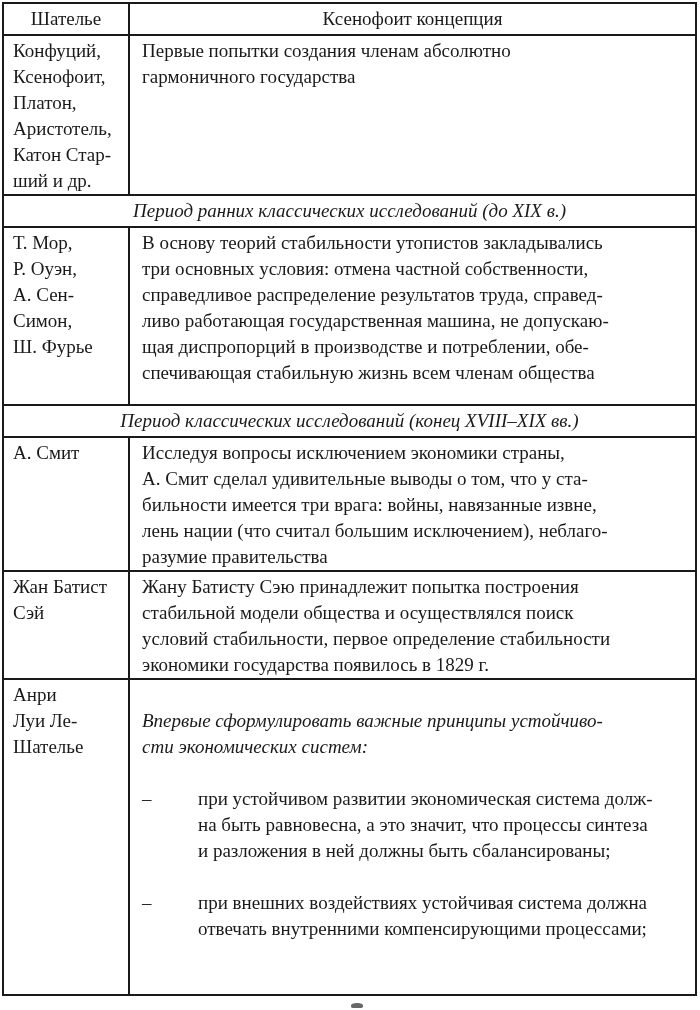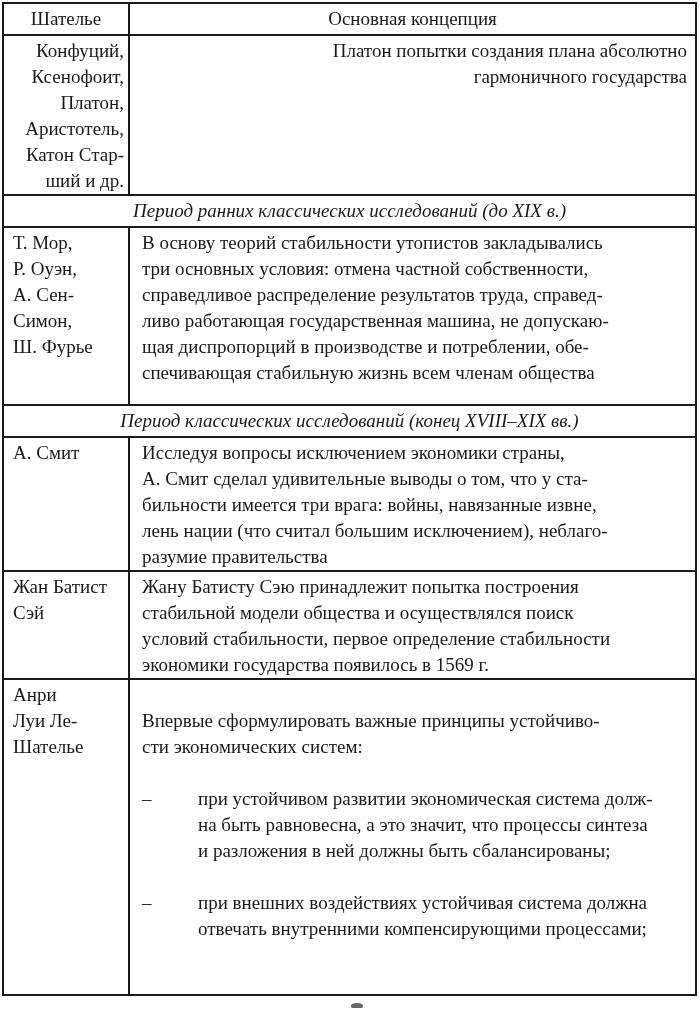--- a/index.html
+++ b/index.html
@@ -50,20 +50,21 @@
   }
   tr.section-row td {
     text-align: center;
     vertical-align: middle;
     font-style: italic;
     white-space: normal;
     padding: 2px 4px;
   }
   .concept-intro {
     white-space: pre-line;
+    font-style: italic;
   }
   .bullet-item {
     display: flex;
     align-items: flex-start;
   }
   .bullet-marker {
     flex: none;
     width: 28px;
   }
   .bullet-text {
@@ -88,31 +89,31 @@
 <div class="page">
   <table class="doc-table">
     <colgroup>
       <col class="c-authors">
       <col>
     </colgroup>
 
     <tbody>
         <tr style="height:31px;">
       <th>Шателье</th>
-      <th>Основная концепция</th>
+      <th>Ксенофоит концепция</th>
     </tr>
 
-    <tr style="height:157px;text-align:right;">
+    <tr style="height:157px;">
       <td class="authors-cell">Конфуций,
 Ксенофоит,
 Платон,
 Аристотель,
 Катон Стар-
 ший и др.</td>
-      <td class="concept-cell">Платон попытки создания плана абсолютно
+      <td class="concept-cell">Первые попытки создания членам абсолютно
 гармоничного государства</td>
     </tr>
 
     <tr class="section-row" style="height:24px;">
       <td colspan="2">Период ранних классических исследований (до XIX в.)</td>
     </tr>
 
     <tr style="height:178px;margin-left:30px;">
       <td class="authors-cell">Т. Мор,
 Р. Оуэн,
@@ -139,21 +140,21 @@
 лень нации (что считал большим исключением), неблаго-
 разумие правительства</td>
     </tr>
 
     <tr style="height:107px;border-radius:8px;">
       <td class="authors-cell">Жан Батист
 Сэй</td>
       <td class="concept-cell">Жану Батисту Сэю принадлежит попытка построения
 стабильной модели общества и осуществлялся поиск
 условий стабильности, первое определение стабильности
-экономики государства появилось в 1569 г.</td>
+экономики государства появилось в 1829 г.</td>
     </tr>
 
 
     <tr style="height:238px;">
       <td class="authors-cell">Анри
 Луи Ле-
 Шателье</td>
       <td class="concept-cell">
         <div class="concept-intro">Впервые сформулировать важные принципы устойчиво-
 сти экономических систем:</div>

